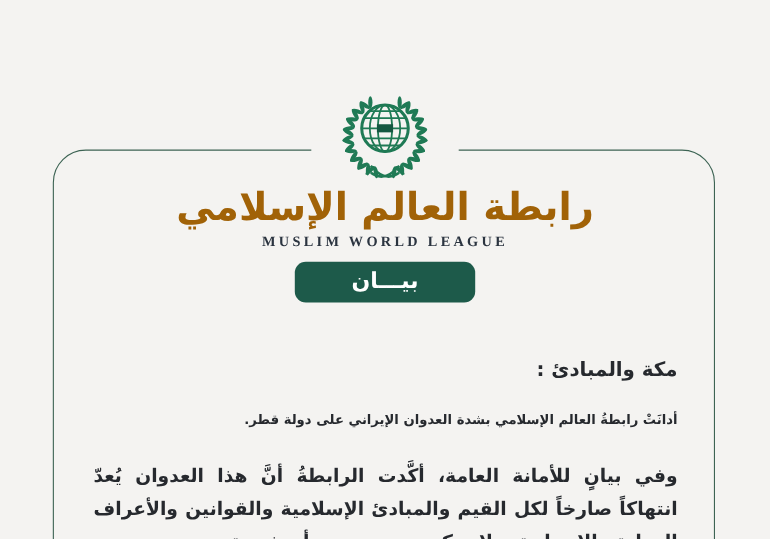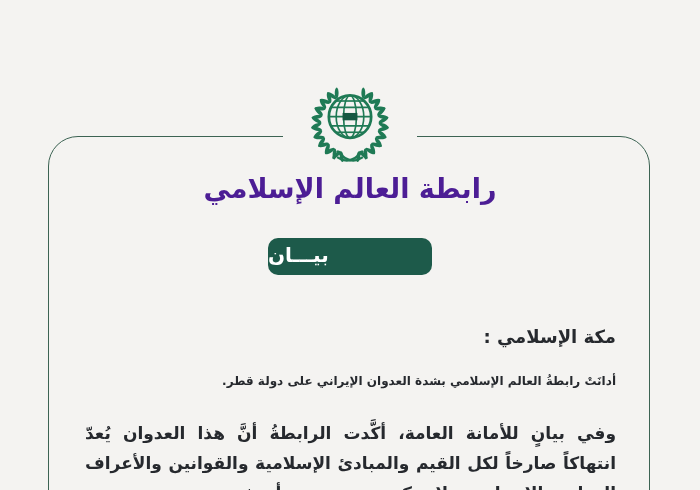--- a/index.html
+++ b/index.html
@@ -34,44 +34,44 @@
     transform:translateX(-50%);
     width:92px;height:92px;
     z-index:2;
   }
   .org-name-ar{
     position:absolute;
     left:0;right:0;top:166px;
     text-align:center;
     direction:rtl;
     font-weight:bold;
-    font-size:27px;
+    font-size:35px;
     line-height:46px;
-    color:#4c1d95;
+    color:#a16207;
     z-index:2;
   }
   .org-name-en{
     position:absolute;
     left:0;right:0;top:212px;
     text-align:center;
     font-family:"Liberation Serif","DejaVu Serif",serif;
     font-weight:bold;
     font-size:13px;
     letter-spacing:3px;
     color:#2b3440;
     z-index:2;
   }
   .banner{
     position:absolute;
     left:50%;top:238px;
     transform:translateX(-50%);
     width:164px;height:37px;
     background:#1d5a4a;
     border-radius:10px;
-    display:flex;align-items:center;justify-content:flex-start;
+    display:flex;align-items:center;justify-content:center;
     z-index:2;
   }
   .banner-label{
     color:#ffffff;
     font-weight:bold;
     font-size:20px;
     direction:rtl;
     line-height:1;
     padding-bottom:3px;
   }
@@ -150,24 +150,25 @@
       <line x1="29.3" y1="32" x2="70.7" y2="32" stroke="#1f7a55" stroke-width="1.8"></line>
       <line x1="27" y1="42" x2="73" y2="42" stroke="#1f7a55" stroke-width="1.8"></line>
       <line x1="29.3" y1="52" x2="70.7" y2="52" stroke="#1f7a55" stroke-width="1.8"></line>
       <line x1="34.5" y1="59" x2="65.5" y2="59" stroke="#1f7a55" stroke-width="1.8"></line>
 
       <rect x="42" y="38" width="16" height="8" fill="#155741"></rect>
     </svg>
   </div>
 
   <div class="org-name-ar">رابطة العالم الإسلامي</div>
+  <div class="org-name-en">MUSLIM WORLD LEAGUE</div>
 
   <div class="banner">
     <span class="banner-label">بيـــان</span>
   </div>
 
   <div class="content">
-    <p class="dateline">مكة الإسلامي :</p>
+    <p class="dateline">مكة والمبادئ :</p>
     <p class="lead">أدانَتْ رابطةُ العالم الإسلامي بشدة العدوان الإيراني على دولة قطر.</p>
     <p class="body-par">وفي بيانٍ للأمانة العامة، أكَّدت الرابطةُ أنَّ هذا العدوان يُعدّ انتهاكاً صارخاً لكل القيم والمبادئ الإسلامية والقوانين والأعراف الدولية والإنسانية، ولا يمكن تبريره تحت أي ذريعة.</p>
   </div>
 
 </div>
 
 </body></html>

